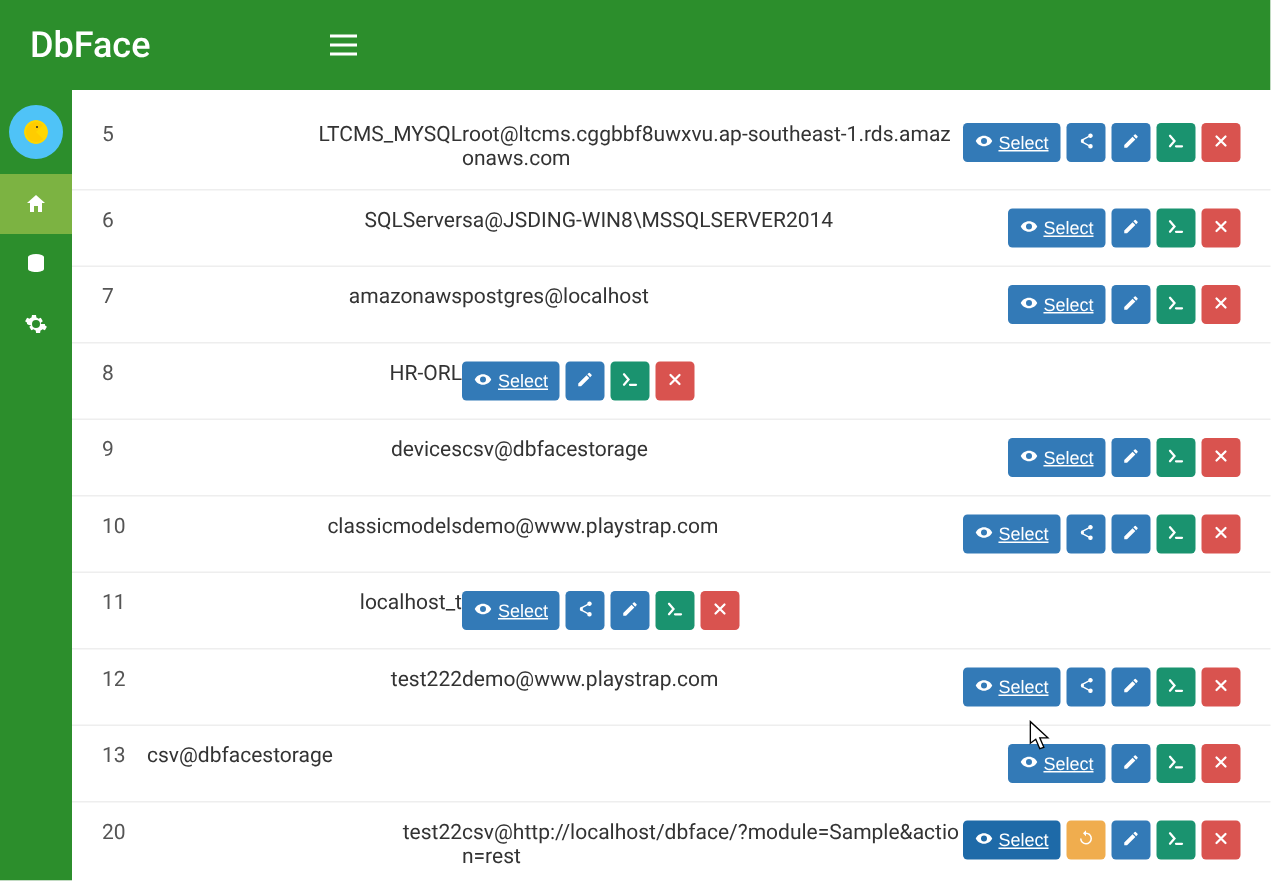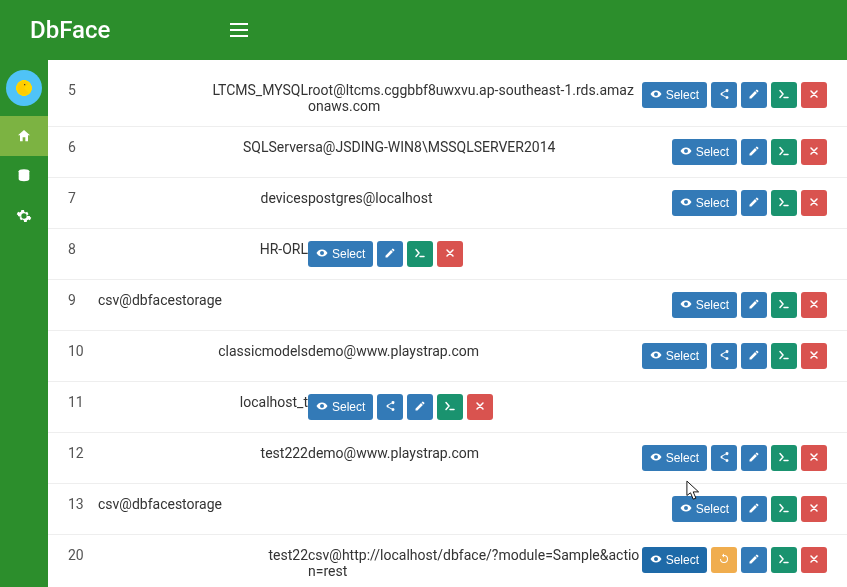--- a/index.html
+++ b/index.html
@@ -1,36 +1,36 @@
 <!DOCTYPE html>
 <html><head>
 <meta charset="utf-8">
 <style>
 * { margin: 0; padding: 0; box-sizing: border-box; }
 body { font-family: -apple-system, BlinkMacSystemFont, "Segoe UI", Roboto, Arial, sans-serif; font-size: 14px; color: #333; background: #f4f4f4; width: 847px; height: 587px; overflow: hidden; position: relative; }
 
 .header { background: #2c8e2c; height: 60px; display: flex; align-items: center; padding: 0 20px; color: #fff; }
-.brand { font-size: 24px; font-weight: 500; margin-left: 10px; }
+.brand { font-size: 24px; font-weight: 500; }
 .hamburger { margin-left: 120px; cursor: pointer; display: flex; flex-direction: column; gap: 4px; }
 .hamburger span { display: block; width: 18px; height: 2px; background: #fff; }
 
 .sidebar { position: absolute; left: 0; top: 60px; width: 48px; background: #2c8e2c; height: calc(100% - 60px); display: flex; flex-direction: column; align-items: center; padding-top: 10px; }
 .sidebar .avatar { width: 36px; height: 36px; border-radius: 50%; background: radial-gradient(circle at 50% 50%, #ffd700 30%, #4fc3f7 32%); display:flex; align-items:center; justify-content:center; margin-bottom: 10px; }
 .sidebar .nav-item { width: 48px; height: 40px; display: flex; align-items: center; justify-content: center; cursor: pointer; }
 .sidebar .nav-item.active { background: #7cb342; }
 .sidebar svg { width: 16px; height: 16px; fill: #fff; }
 
 .content { position: absolute; left: 48px; top: 60px; right: 0; bottom: 0; background: #fff; overflow-y: auto; padding: 10px 0; }
 .row { display: flex; align-items: flex-start; padding: 12px 20px; border-bottom: 1px solid #eee; }
 .col-idx { width: 30px; color: #555; }
 .col-name { width: 210px; text-align: right; }
 .col-conn { flex: 1; color: #333; word-break: break-all; padding-right: 2px; }
 .col-actions { display: flex; gap: 4px; align-items: center; }
 
-.btn { display: inline-flex; align-items: center; justify-content: center; height: 26px; border-radius: 3px; color: #fff; cursor: pointer; font-size: 12px; border: none; }
+.btn { display: inline-flex; align-items: center; justify-content: center; height: 26px; border-radius: 3px; color: #fff; cursor: pointer; font-size: 12px; border: none; text-decoration: underline; }
 .btn-select { background: #337ab7; padding: 0 8px; gap: 4px; }
 .btn-select.selected { background: #1e6aa8; }
 .btn-icon { width: 26px; }
 .btn-blue { background: #337ab7; }
 .btn-darkgreen { background: #1a936f; }
 .btn-red { background: #d9534f; }
 .btn-orange { background: #f0ad4e; }
 .btn svg { width: 12px; height: 12px; fill: #fff; }
 
 .cursor { position: absolute; left: 686px; top: 480px; pointer-events: none; }
@@ -131,21 +131,21 @@
         </button>
         <button class="btn btn-icon btn-red">
           <span><svg viewBox="0 0 24 24">
               <path d="M18 6L6 18M6 6l12 12" stroke="#fff" stroke-width="3" stroke-linecap="round"></path>
             </svg></span>
         </button>
     </div>
     </div>
     <div class="row">
     <div class="col-idx">7</div>
-    <div class="col-name">devices</div>
+    <div class="col-name">amazonaws</div>
     <div class="col-conn">postgres@localhost</div>
     <div class="col-actions">
       <button class="btn btn-select">
           <span><svg viewBox="0 0 24 24">
               <path d="M12 5C7 5 2.7 8.1 1 12c1.7 3.9 6 7 11 7s9.3-3.1 11-7c-1.7-3.9-6-7-11-7zm0 11a4 4 0 1 1 0-8 4 4 0 0 1 0 8z"></path>
             </svg></span>
           <span>Select</span>
         </button>
         <button class="btn btn-icon btn-blue">
           <span><svg viewBox="0 0 24 24">
@@ -186,20 +186,21 @@
         </button>
         <button class="btn btn-icon btn-red">
           <span><svg viewBox="0 0 24 24">
               <path d="M18 6L6 18M6 6l12 12" stroke="#fff" stroke-width="3" stroke-linecap="round"></path>
             </svg></span>
         </button>
     </div>
     </div>
     <div class="row">
     <div class="col-idx">9</div>
+    <div class="col-name">devices</div>
     <div class="col-conn">csv@dbfacestorage</div>
     <div class="col-actions">
       <button class="btn btn-select">
           <span><svg viewBox="0 0 24 24">
               <path d="M12 5C7 5 2.7 8.1 1 12c1.7 3.9 6 7 11 7s9.3-3.1 11-7c-1.7-3.9-6-7-11-7zm0 11a4 4 0 1 1 0-8 4 4 0 0 1 0 8z"></path>
             </svg></span>
           <span>Select</span>
         </button>
         <button class="btn btn-icon btn-blue">
           <span><svg viewBox="0 0 24 24">

